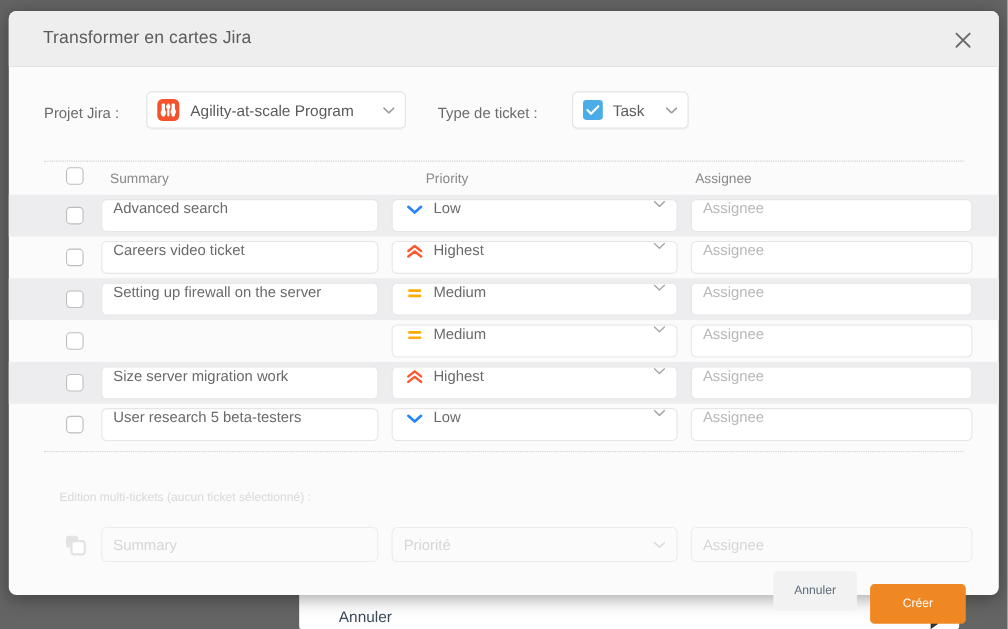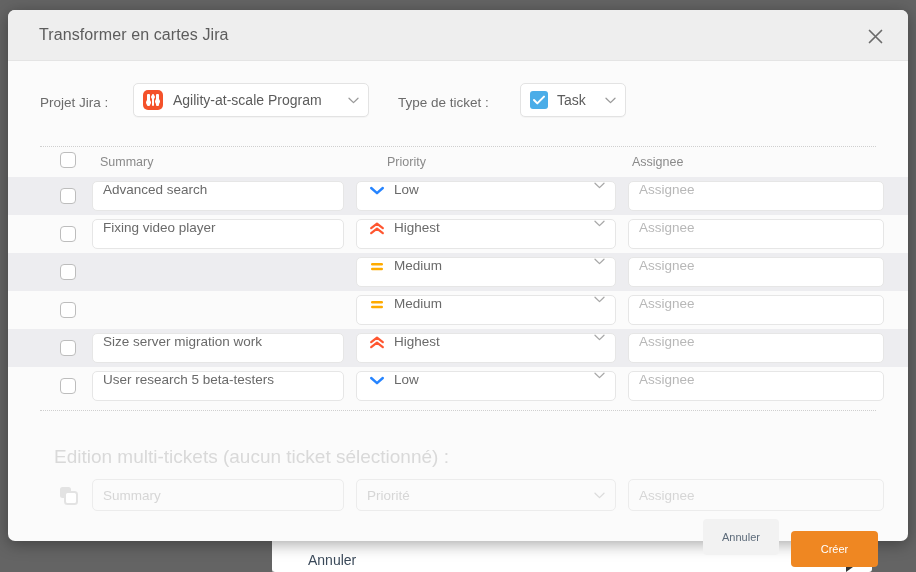--- a/index.html
+++ b/index.html
@@ -267,21 +267,21 @@
   #multi-area {
     position: absolute;
     left: 0;
     top: 416px;
     width: 100%;
   }
   #multi-label {
     position: absolute;
     left: 46px;
     top: 20px;
-    font-size: 19px;
+    font-size: 11px;
     color: #d9d9d9;
   }
   #copy-icon {
     position: absolute;
     left: 50px;
     top: 59px;
     width: 22px;
     height: 22px;
   }
   .mcell {
@@ -424,21 +424,21 @@
             </div>
             <div class="cell cell-assignee ph">
               <span>Assignee</span>
             </div>
           </div>
           <div class="row">
             <div class="cb-wrap">
               <div class="cb"></div>
             </div>
             <div class="cell cell-summary">
-              <span>Fixing video player</span>
+              <span>Careers video ticket</span>
             </div>
             <div class="cell cell-priority">
               <span class="pri-icon">
                 <svg width="16" height="13" viewBox="0 0 16 13">
                   <path d="M2.2 6.2 L8 1.6 L13.8 6.2" fill="none" stroke="#ff5630" stroke-width="2.2" stroke-linecap="round" stroke-linejoin="round"></path>
                   <path d="M2.2 11.2 L8 6.6 L13.8 11.2" fill="none" stroke="#ff5630" stroke-width="2.2" stroke-linecap="round" stroke-linejoin="round"></path>
                 </svg>
               </span>
               <span class="pri-text">Highest</span>
               <span class="pri-caret">
@@ -447,20 +447,23 @@
                 </svg>
               </span>
             </div>
             <div class="cell cell-assignee ph">
               <span>Assignee</span>
             </div>
           </div>
           <div class="row alt">
             <div class="cb-wrap">
               <div class="cb"></div>
+            </div>
+            <div class="cell cell-summary">
+              <span>Setting up firewall on the server</span>
             </div>
             <div class="cell cell-priority">
               <span class="pri-icon">
                 <svg width="16" height="11" viewBox="0 0 16 11">
                   <rect x="2" y="2" width="12" height="2.4" rx="1.2" fill="#ffab00"></rect>
                   <rect x="2" y="6.8" width="12" height="2.4" rx="1.2" fill="#ffab00"></rect>
                 </svg>
               </span>
               <span class="pri-text">Medium</span>
               <span class="pri-caret">

